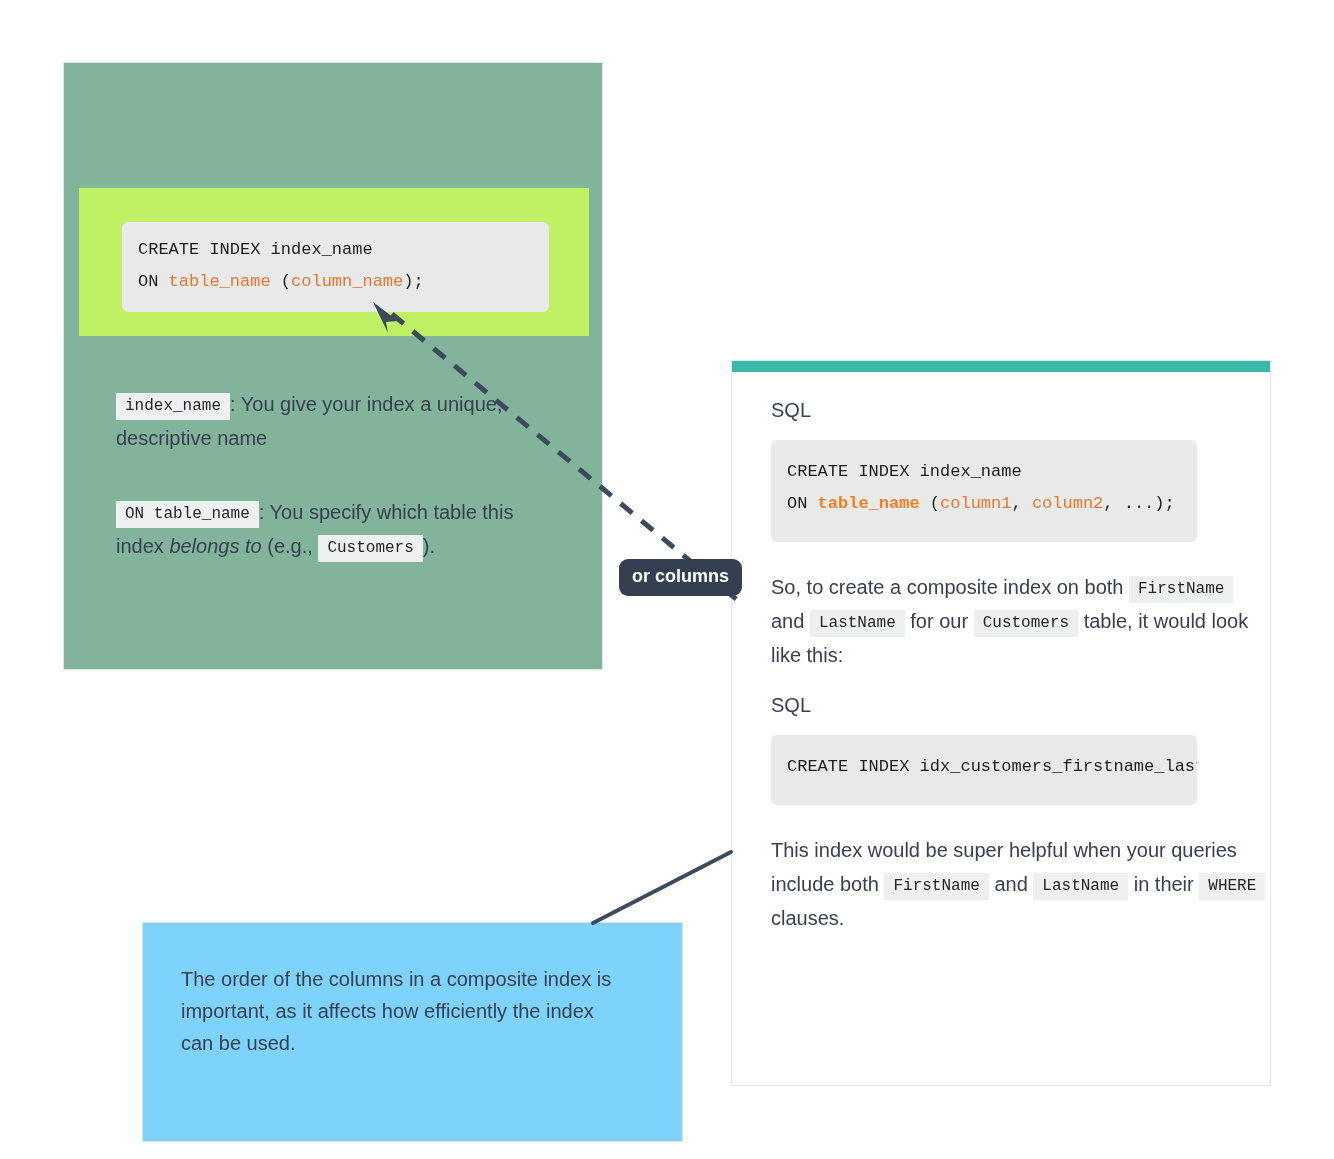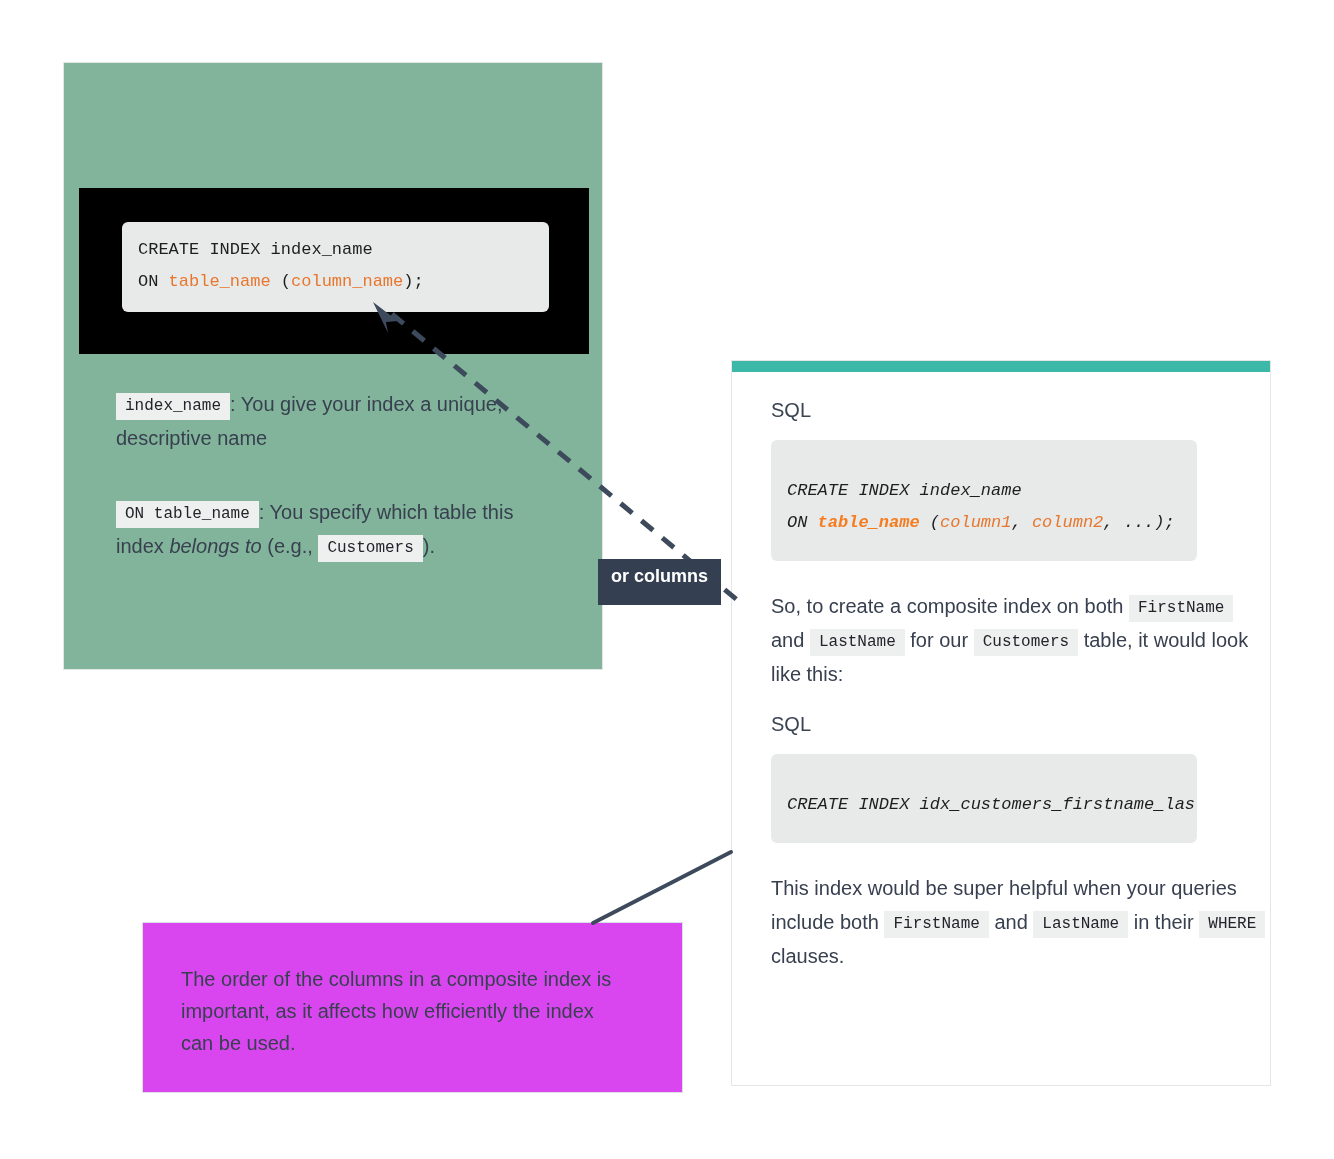--- a/index.html
+++ b/index.html
@@ -44,22 +44,22 @@
     content: "";
     position: absolute;
     left: 1px; top: 8px;
     width: 14px; height: 2px;
     background: #3d4a5c;
   }
 
   .white-card {
     position: absolute;
     left: 15px; top: 125px;
-    width: 510px; height: 166px;
-    background: #000000;
+    width: 510px; height: 148px;
+    background: #bef264;
   }
   .code-block {
     background: #e8eaea;
     border-radius: 6px;
     font-family: "Liberation Mono", monospace;
     font-size: 17px;
     line-height: 32px;
     color: #1e1e1e;
     white-space: pre;
     overflow: hidden;
@@ -124,61 +124,60 @@
     color: #22272e;
     margin: 0 0 26px 0;
   }
   .rp-sql-label {
     font-size: 20px;
     color: #3b4452;
     margin: 0 0 18px 0;
   }
   .rp-code {
     width: 426px;
-    padding: 35px 16px 22px 16px;
+    padding: 16px 16px 22px 16px;
     margin-bottom: 28px;
-    font-style: italic;
   }
   .rp-code.clip { white-space: nowrap; }
   .rp-para {
     font-size: 20px;
     line-height: 34px;
     color: #384050;
     margin: 0 0 22px 0;
     width: 500px;
   }
   .rp-para.last { margin-bottom: 0; }
 
   
   .note-box {
     position: absolute;
     left: 142px; top: 922px;
-    width: 541px; height: 171px;
-    background: #d946ef;
+    width: 541px; height: 220px;
+    background: #7dd3fc;
     border: 1px solid #dcdfe3;
   }
   .note-text {
     position: absolute;
     left: 38px; top: 40px;
     width: 440px;
     font-size: 20px;
     line-height: 32px;
     color: #384050;
   }
 
   
   .tooltip-badge {
     position: absolute;
-    left: 598px; top: 559px;
+    left: 619px; top: 559px;
     background: #353f52;
     color: #ffffff;
     font-size: 18px;
     font-weight: bold;
-    padding: 7px 13px 18px 13px;
-    border-radius: 0;
+    padding: 7px 13px 9px 13px;
+    border-radius: 9px;
     white-space: nowrap;
     z-index: 30;
   }
 
   
   .connectors {
     position: absolute;
     left: 0; top: 0;
     width: 1334px; height: 1159px;
     pointer-events: none;

